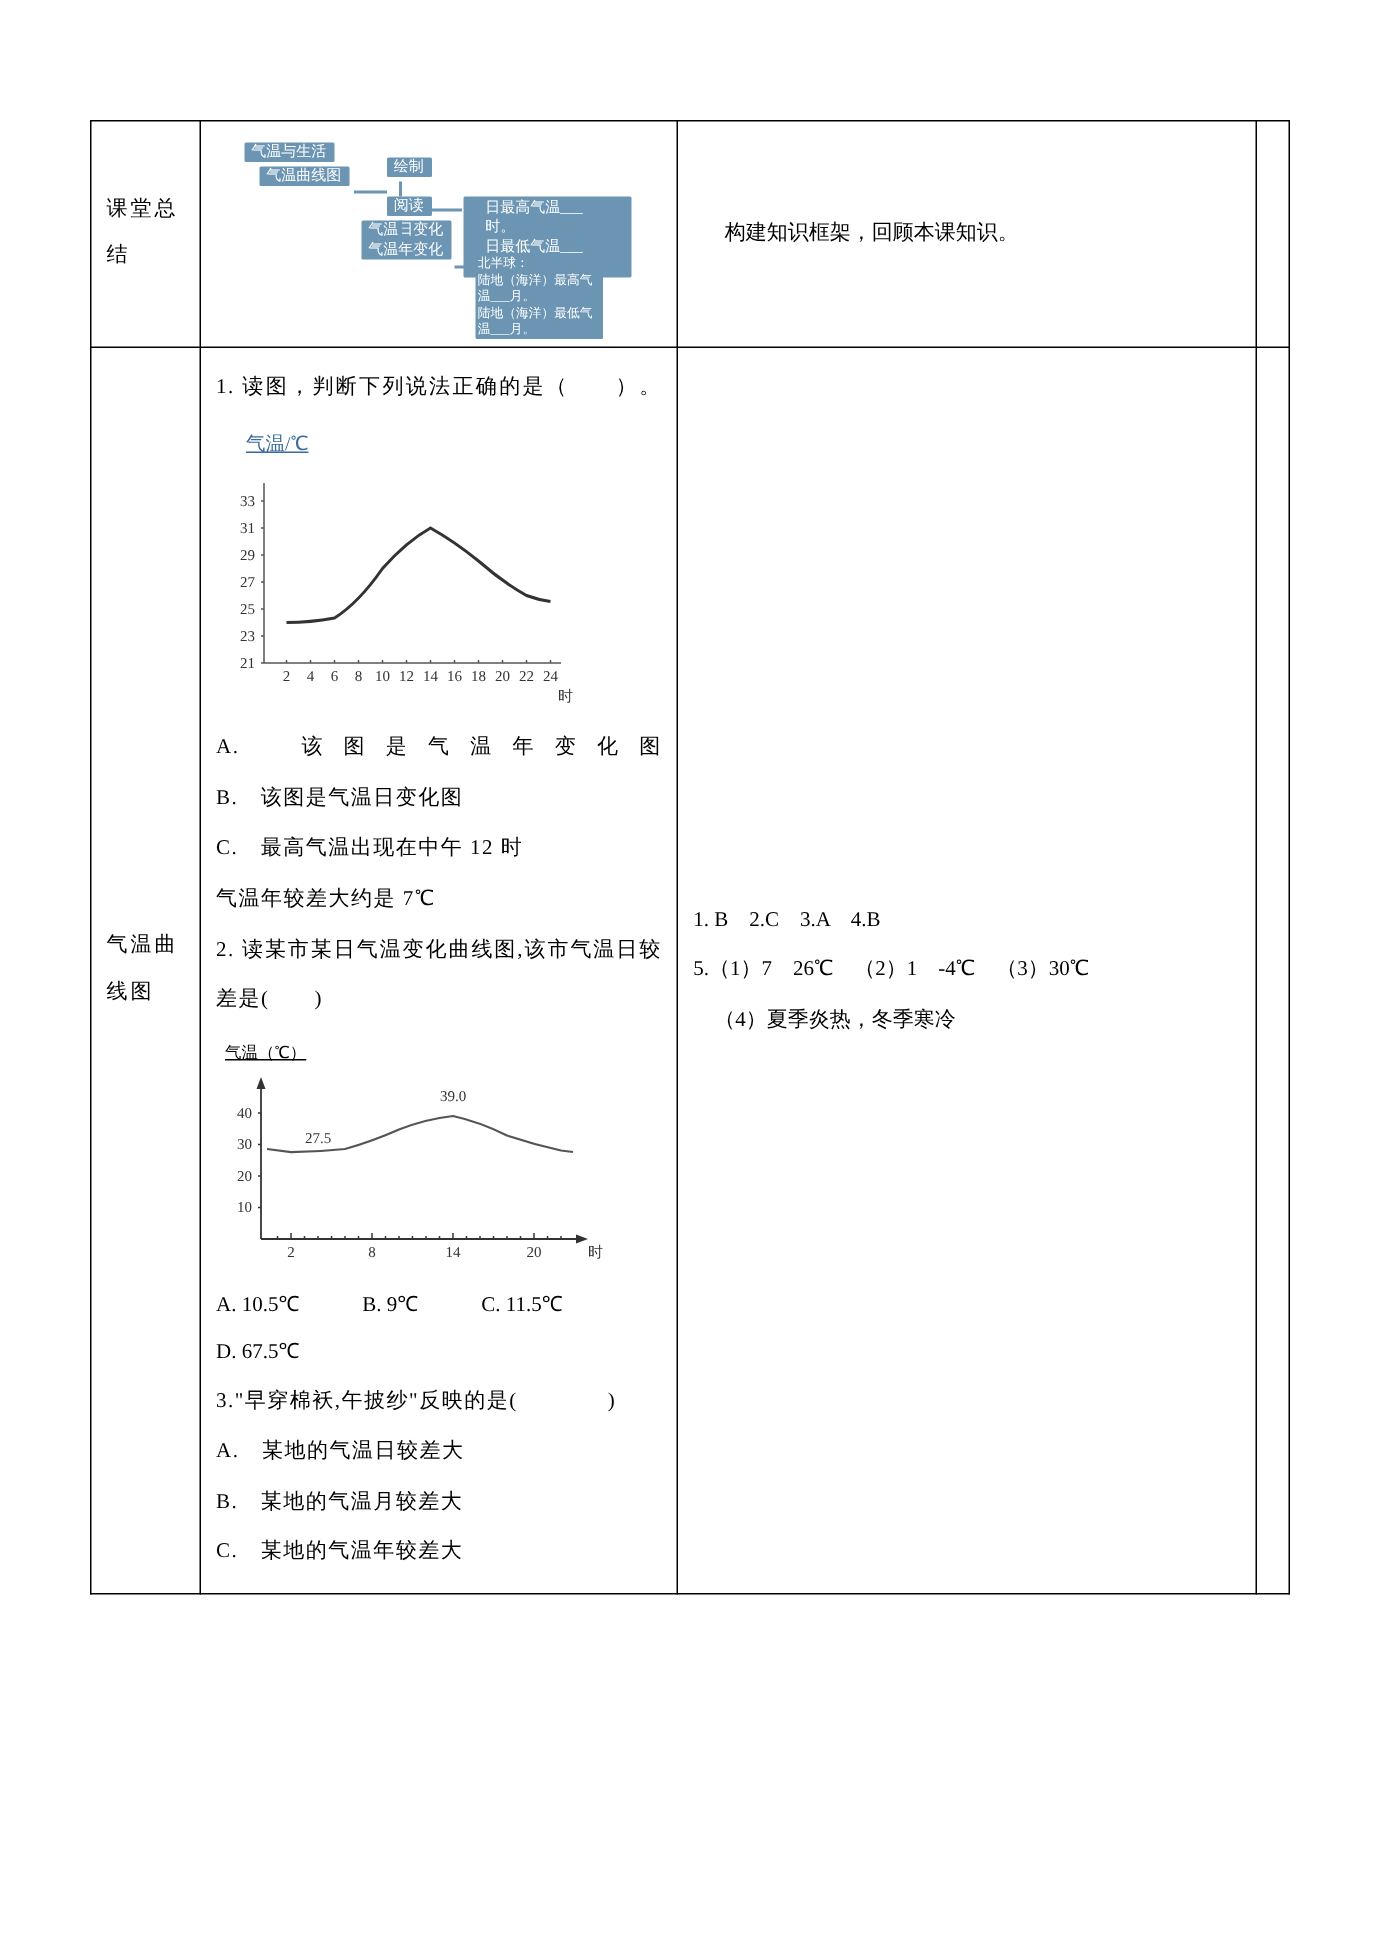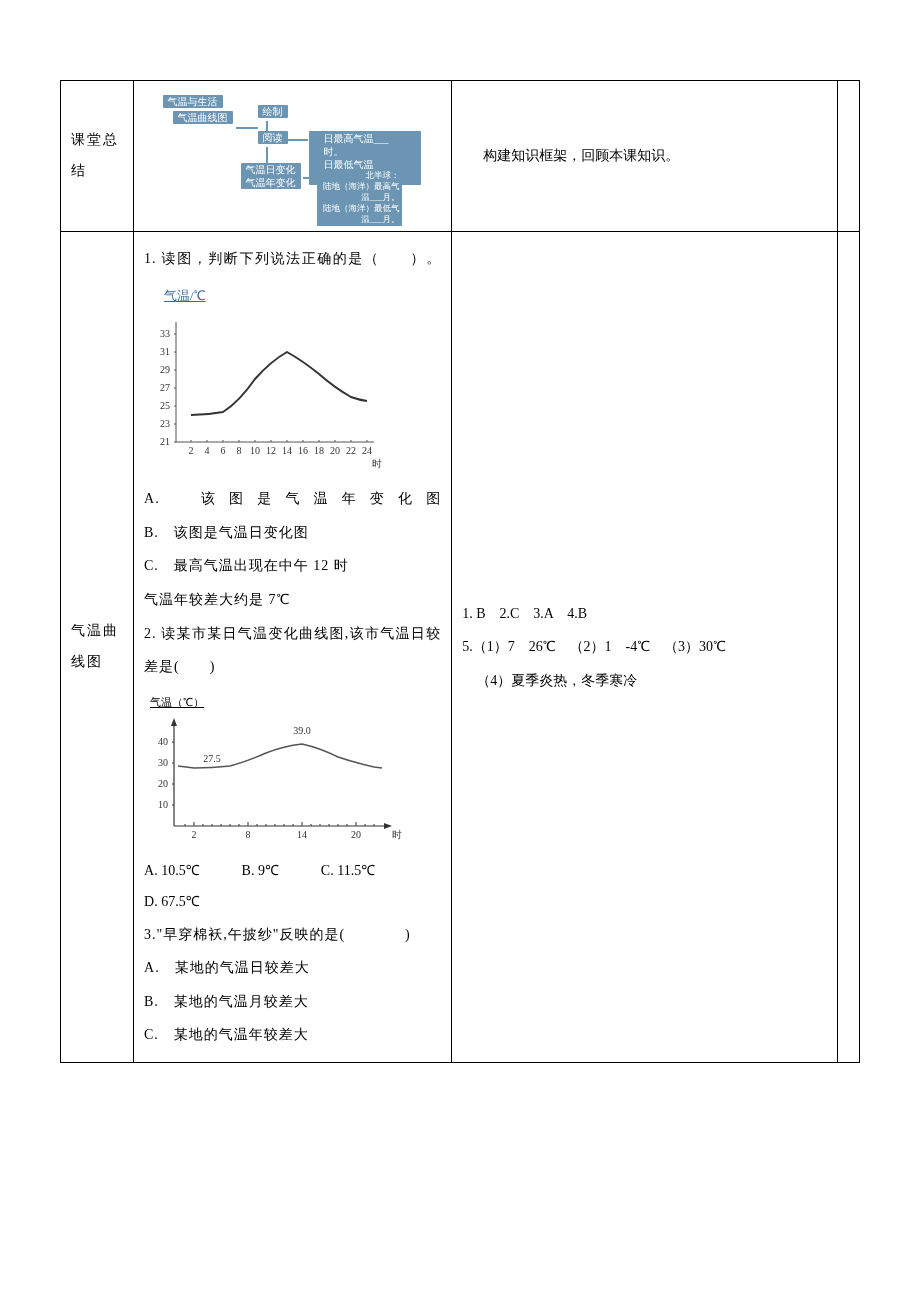--- a/index.html
+++ b/index.html
@@ -74,27 +74,27 @@
         <div class="dbox" style="left:10px;top:20px">气温曲线图</div>
         <div class="dline" style="left:73px;top:36px;width:22px;height:2px"></div>
         <div class="dbox" style="left:95px;top:14px">绘制</div>
         <div class="dbox" style="left:95px;top:40px">阅读</div>
         <div class="dline" style="left:103px;top:30px;width:2px;height:10px"></div>
         <div class="dline" style="left:125px;top:48px;width:20px;height:2px"></div>
         <div class="dbox" style="left:146px;top:40px;width:112px;text-align:left;padding:1px 15px">
           <span>日最高气温___时。</span><br>
           <span>日最低气温___时。</span>
         </div>
-        <div class="dbox" style="left:78px;top:72px;text-align:center">
+        <div class="dbox" style="left:78px;top:56px;text-align:center">
           <span>气温日变化</span><br>
           <span>气温年变化</span>
         </div>
         <div class="dline" style="left:103px;top:56px;width:2px;height:16px"></div>
         <div class="dline" style="left:140px;top:86px;width:14px;height:2px"></div>
-        <div class="dbox" style="left:154px;top:78px;width:85px;text-align:right;padding:1px 2px;font-size:8.5px">
+        <div class="dbox" style="left:154px;top:78px;width:85px;text-align:left;padding:1px 2px;font-size:8.5px">
           <span>北半球：</span><br>
           <span>陆地（海洋）最高气温___月。</span><br>
           <span>陆地（海洋）最低气温___月。</span>
         </div>
       </div>
     </td>
     <td class="col3">
       <div class="indent">构建知识框架，回顾本课知识。</div>
     </td>
     <td class="col4"></td>

